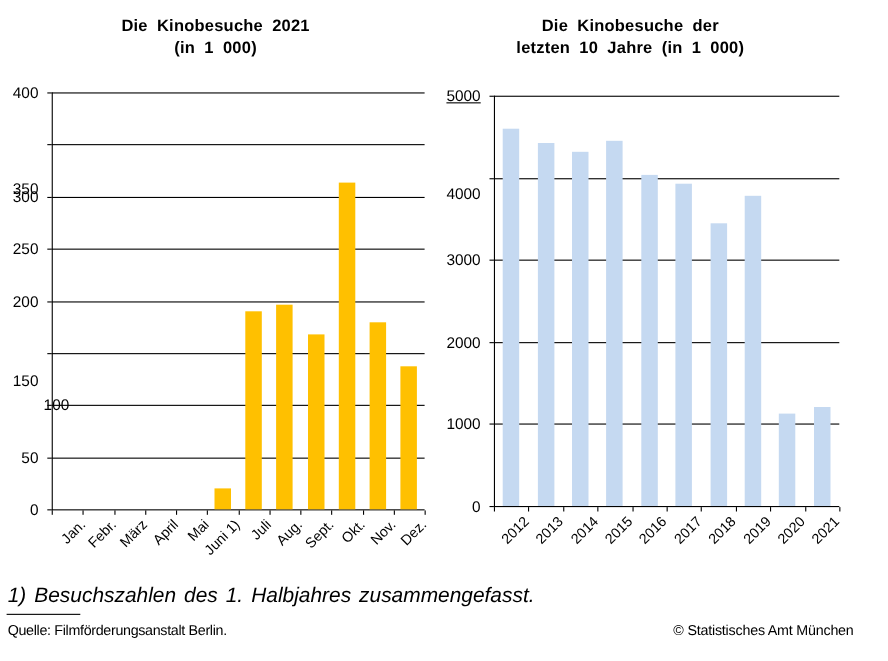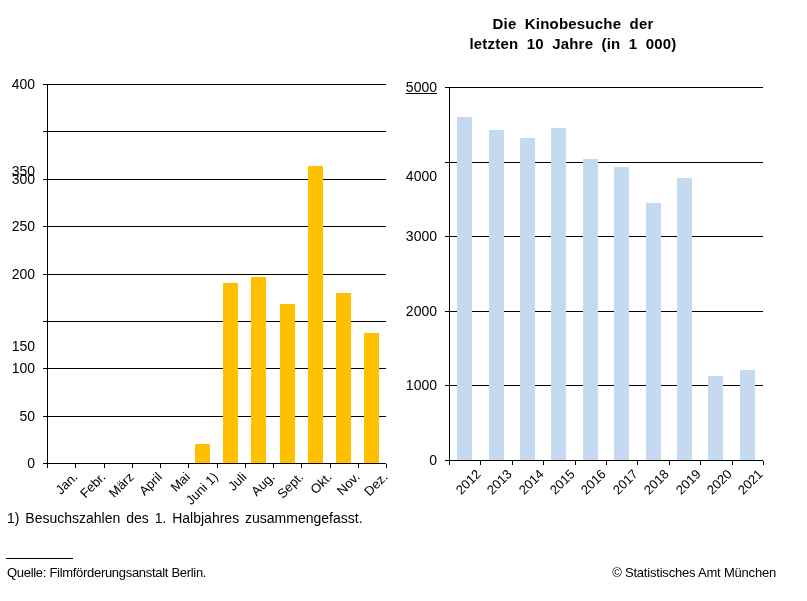--- a/index.html
+++ b/index.html
@@ -14,46 +14,50 @@
   .chart-title span{display:block;}
   .chart-layer{position:absolute;left:0;top:0;width:807px;height:601px;}
   .gridline{position:absolute;height:1px;background:#000;}
   .axis{position:absolute;background:#000;}
   .tick{position:absolute;background:#000;}
   .y-label{position:absolute;font-size:14px;line-height:14px;transform:translateY(-50%);
     white-space:nowrap;}
   .x-label{position:absolute;font-size:13px;line-height:13px;white-space:nowrap;
     transform:rotate(-45deg);transform-origin:100% 0;}
   .bar{position:absolute;}
-  .footnote{position:absolute;left:7px;top:510px;font-size:14px;word-spacing:2px;}
+  .footnote{position:absolute;left:7px;top:531px;font-size:19px;word-spacing:2px;font-style:italic;}
   .divider{position:absolute;left:6px;top:558px;width:67px;height:0;
     border-top:1px solid #000;}
   .source{position:absolute;left:7px;top:565px;font-size:13px;letter-spacing:-.3px;}
   .copyright{position:absolute;right:31px;top:565px;font-size:13px;letter-spacing:-.2px;}
 </style>
 </head>
 <body>
 
 <div class="page">
 
+  <h2 class="chart-title" id="title-0">
+    <span>Die Kinobesuche 2021</span>
+    <span>(in 1 000)</span>
+  </h2>
 
   <h2 class="chart-title" id="title-1">
     <span>Die Kinobesuche der</span>
     <span>letzten 10 Jahre (in 1 000)</span>
   </h2>
 
   <div class="chart-layer" id="plot-0">
       <div class="tick" style="left: 43px; top: 463px; width: 4px; height: 1px;"></div>
       <div class="y-label" style="top: 463px; right: 772px;">0</div>
       <div class="gridline" style="left: 47px; top: 416px; width: 339px;"></div>
       <div class="tick" style="left: 43px; top: 416px; width: 4px; height: 1px;"></div>
       <div class="y-label" style="top: 416px; right: 772px;">50</div>
       <div class="gridline" style="left: 47px; top: 368px; width: 339px;"></div>
       <div class="tick" style="left: 43px; top: 368px; width: 4px; height: 1px;"></div>
-      <div class="y-label" style="top: 368px; right: 772px;">100</div>
+      <div class="y-label" style="top: 368px; right: 744px;">100</div>
       <div class="gridline" style="left: 47px; top: 321px; width: 339px;"></div>
       <div class="tick" style="left: 43px; top: 321px; width: 4px; height: 1px;"></div>
       <div class="y-label" style="top: 321px; right: 772px; margin-top: 25px;">150</div>
       <div class="gridline" style="left: 47px; top: 274px; width: 339px;"></div>
       <div class="tick" style="left: 43px; top: 274px; width: 4px; height: 1px;"></div>
       <div class="y-label" style="top: 274px; right: 772px; margin-left: 25px;">200</div>
       <div class="gridline" style="left: 47px; top: 226px; width: 339px;"></div>
       <div class="tick" style="left: 43px; top: 226px; width: 4px; height: 1px;"></div>
       <div class="y-label" style="top: 226px; right: 772px;">250</div>
       <div class="gridline" style="left: 47px; top: 179px; width: 339px;"></div>

